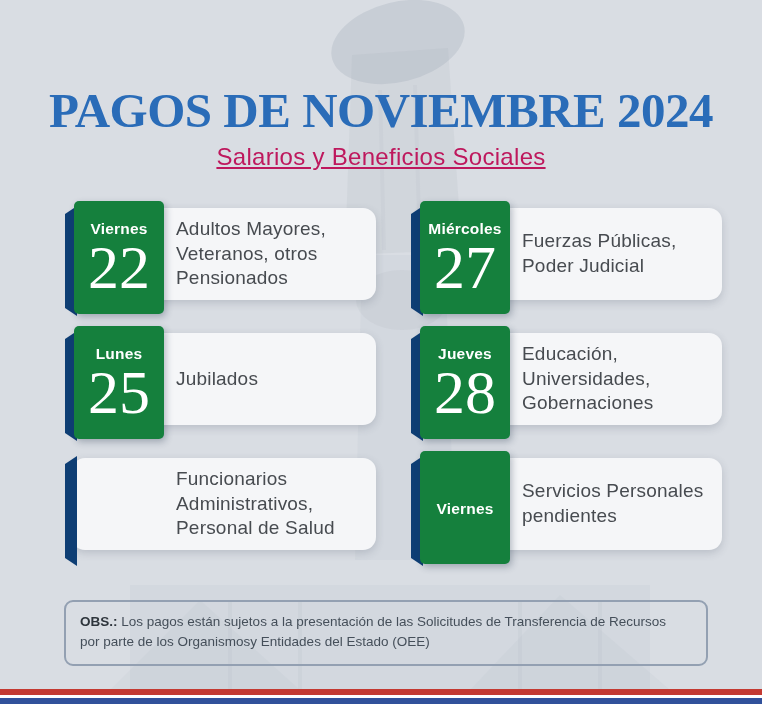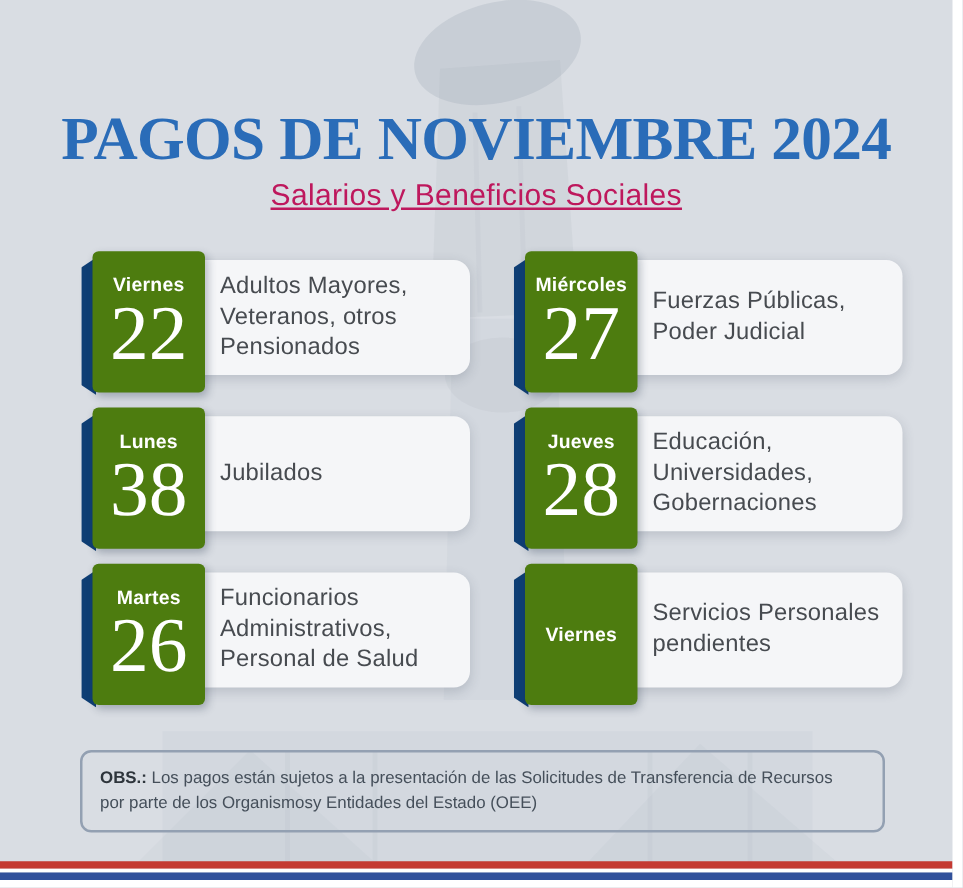--- a/index.html
+++ b/index.html
@@ -63,21 +63,21 @@
   }
   .spine {
     position: absolute;
     left: 1px; top: 5px; bottom: -2px; width: 12px;
     background: #0e3e74;
     clip-path: polygon(0 8px, 100% 0, 100% 100%, 0 calc(100% - 8px));
   }
   .page {
     position: absolute;
     left: 10px; top: 0; right: 0; bottom: 0;
-    background: #4d7c0f;
+    background: #15803d;
     border-radius: 5px;
     box-shadow: 2px 3px 7px rgba(30,45,70,0.30);
     display: flex;
     flex-direction: column;
     align-items: center;
     justify-content: center;
     padding-top: 2px;
   }
   .dow {
     font-size: 15.5px;
@@ -181,21 +181,21 @@
   </div>
 
   <div class="card card-2">
     <div class="panel">
       <div class="desc">Jubilados</div>
     </div>
     <div class="dateblock">
       <div class="spine"></div>
       <div class="page">
         <div class="dow">Lunes</div>
-        <div class="num">38</div>
+        <div class="num">25</div>
       </div>
     </div>
   </div>
 
   <div class="card card-3">
     <div class="panel">
       <div class="desc">Educación,
 Universidades,
 Gobernaciones</div>
     </div>
@@ -209,24 +209,20 @@
   </div>
 
   <div class="card card-4">
     <div class="panel">
       <div class="desc">Funcionarios
 Administrativos,
 Personal de Salud</div>
     </div>
     <div class="dateblock">
       <div class="spine"></div>
-      <div class="page">
-        <div class="dow">Martes</div>
-        <div class="num">26</div>
-      </div>
     </div>
   </div>
 
   <div class="card card-5">
     <div class="panel">
       <div class="desc">Servicios Personales
 pendientes</div>
     </div>
     <div class="dateblock">
       <div class="spine"></div>

